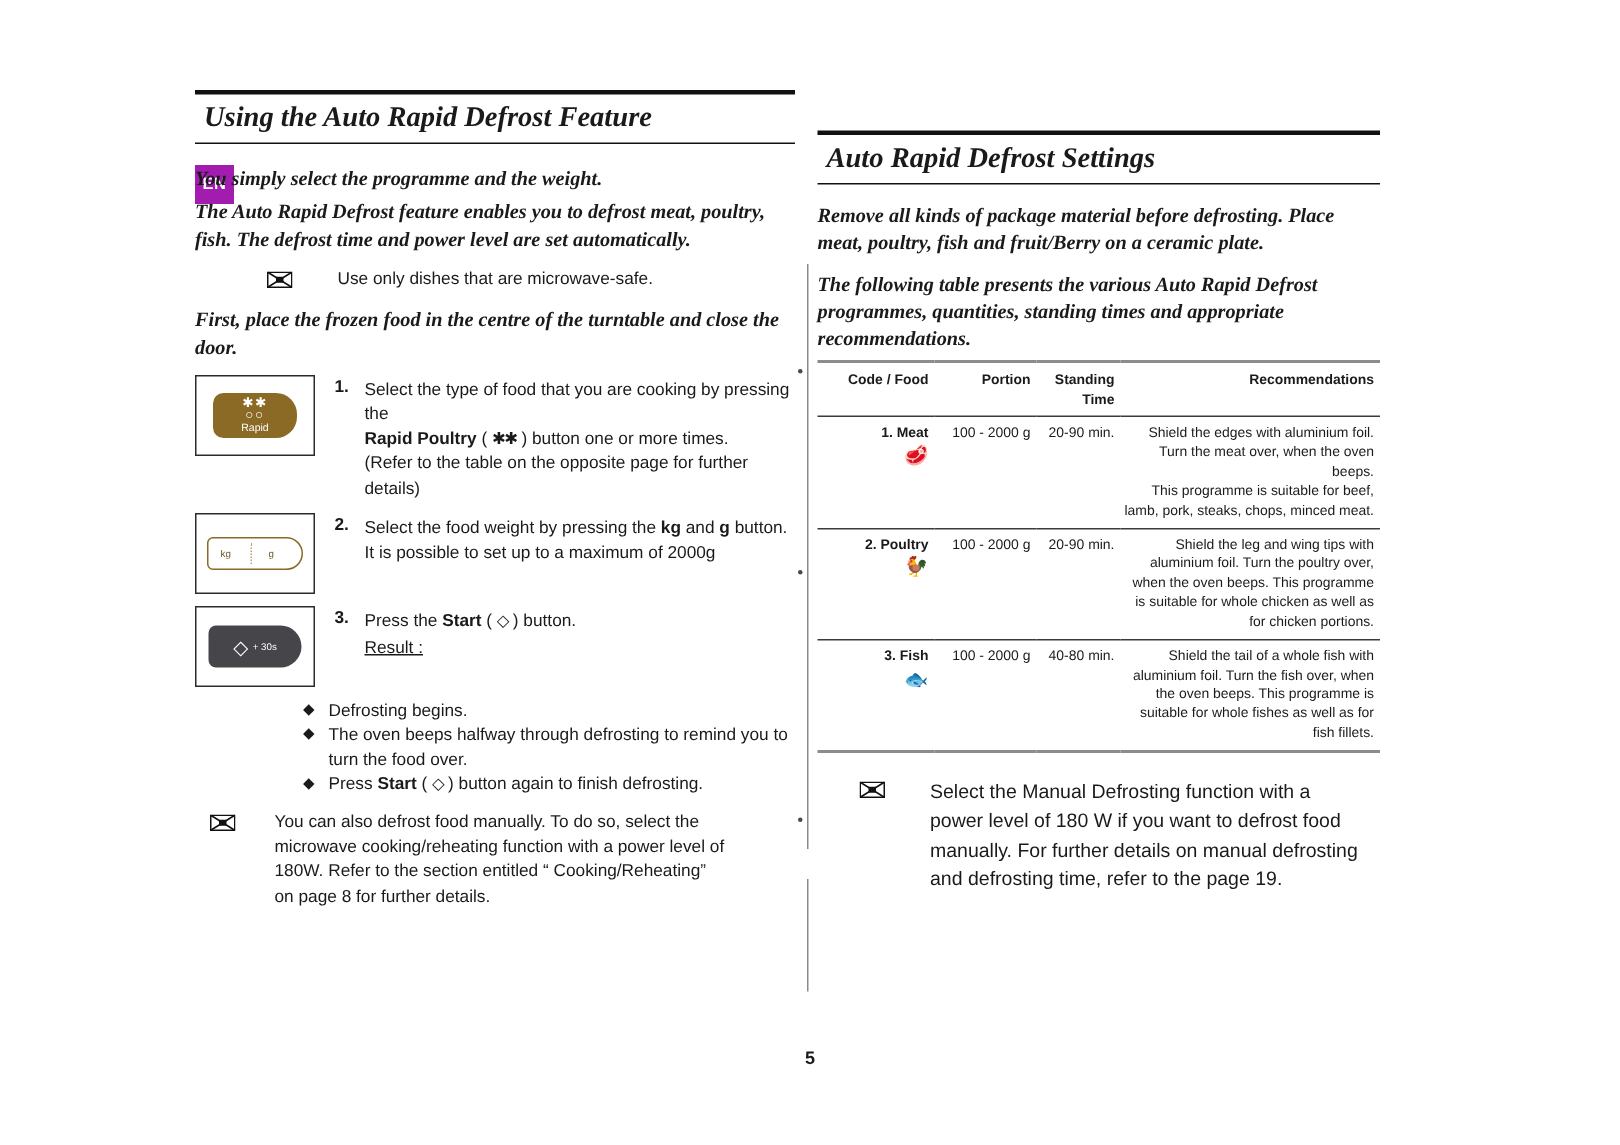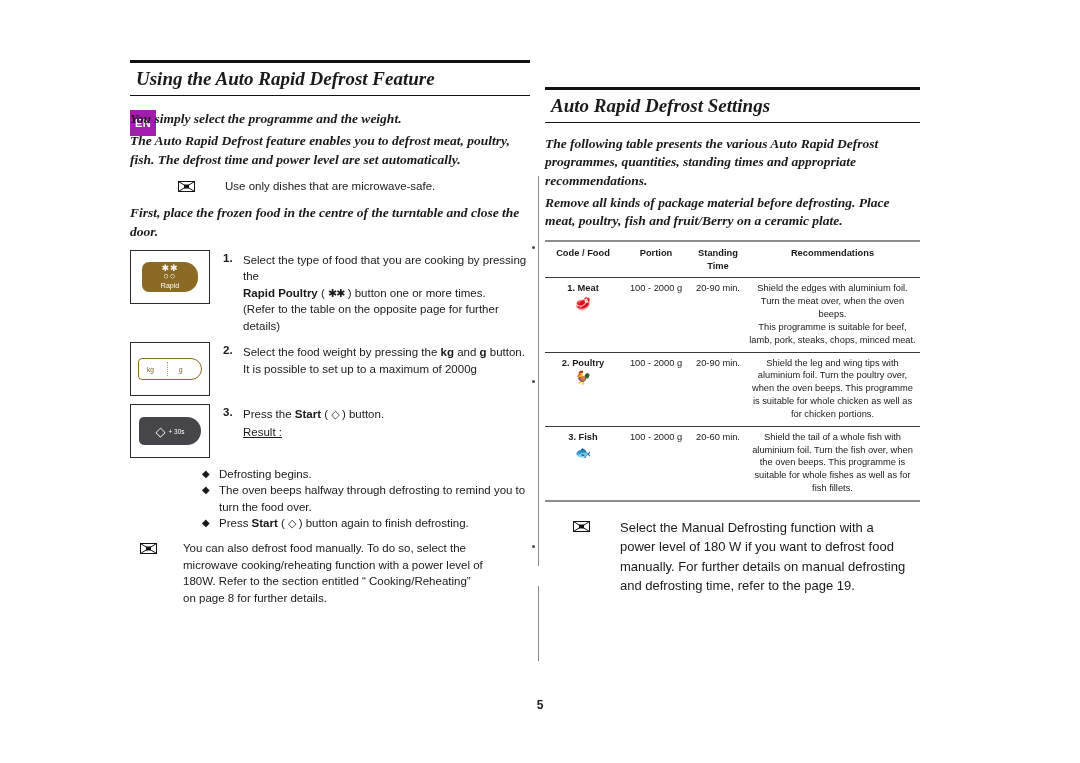--- a/index.html
+++ b/index.html
@@ -156,21 +156,21 @@
 
   
   .manual-note { display: flex; margin-top: 9px; }
   .manual-note .note-icon { margin: 3px 26px 0 10px; }
   .manual-note .note-text { font-size: 11.5px; line-height: 1.45; }
 
   
   .rtable { width: 375px; border-collapse: collapse; margin-top: 4px; }
   .rtable th, .rtable td {
     font-size: 9.3px; line-height: 1.38;
-    text-align: center; vertical-align: top;
+    text-align: right; vertical-align: top;
     padding: 4px 4px 5px 2px;
   }
   .rtable thead th {
     font-weight: bold;
     border-top: 2.2px solid #8c8c8c;
     border-bottom: 1.3px solid #3a3a3a;
     padding-top: 5px; padding-bottom: 5px;
   }
   .rtable tbody td { border-bottom: 1.1px solid #3a3a3a; }
   .rtable tbody tr:last-child td { border-bottom: 2.2px solid #8c8c8c; }
@@ -323,22 +323,22 @@
   <div class="col-right">
 
     <div class="heading-block">
       <div class="rule-thick"></div>
       <div class="heading-text">Auto Rapid Defrost Settings</div>
       <div class="rule-thin"></div>
     </div>
 
     <div style="height:12px"></div>
 
+    <p class="intro">Remove all kinds of package material before defrosting. Place meat, poultry, fish and fruit/Berry on a ceramic plate.</p>
     <p class="intro tight">The following table presents the various Auto Rapid Defrost programmes, quantities, standing times and appropriate recommendations.</p>
-    <p class="intro">Remove all kinds of package material before defrosting. Place meat, poultry, fish and fruit/Berry on a ceramic plate.</p>
 
     <table class="rtable">
       <thead>
         <tr>
           <th class="c-code">Code / Food</th>
           <th class="c-port">Portion</th>
           <th class="c-stand">Standing Time</th>
           <th class="c-rec">Recommendations</th>
         </tr>
       </thead>
@@ -361,21 +361,21 @@
           <td class="c-port">100 - 2000 g</td>
           <td class="c-stand">20-90 min.</td>
           <td class="c-rec">Shield the leg and wing tips with aluminium foil. Turn the poultry over, when the oven beeps. This programme is suitable for whole chicken as well as for chicken portions.</td>
         </tr>
         <tr>
           <td class="c-code">
             <span>3. Fish</span>
             <span class="food-ico">🐟</span>
           </td>
           <td class="c-port">100 - 2000 g</td>
-          <td class="c-stand">20-60 min.</td>
+          <td class="c-stand">40-80 min.</td>
           <td class="c-rec">Shield the tail of a whole fish with aluminium foil. Turn the fish over, when the oven beeps. This programme is suitable for whole fishes as well as for fish fillets.</td>
         </tr>
       </tbody>
     </table>
 
     <div class="right-note">
       <span class="note-icon">
         <svg width="17" height="11" viewBox="0 0 17 11">
           <rect x="0.5" y="0.5" width="16" height="10" fill="#fff" stroke="#111"></rect>
           <path d="M0.5 0.5 L8.5 5.5 L16.5 0.5 M0.5 10.5 L8.5 5.5 L16.5 10.5" stroke="#111" fill="none"></path>

